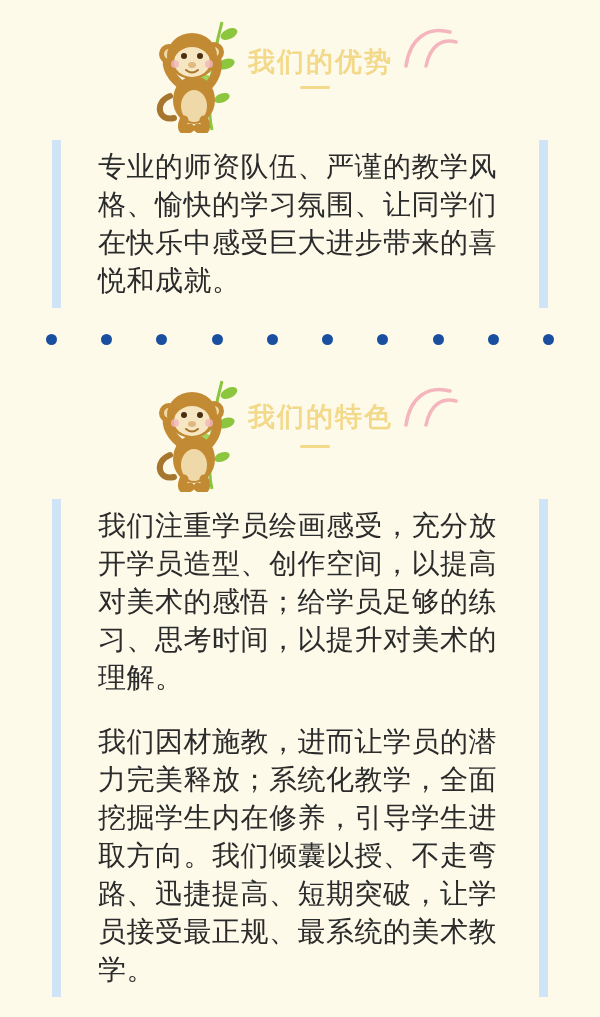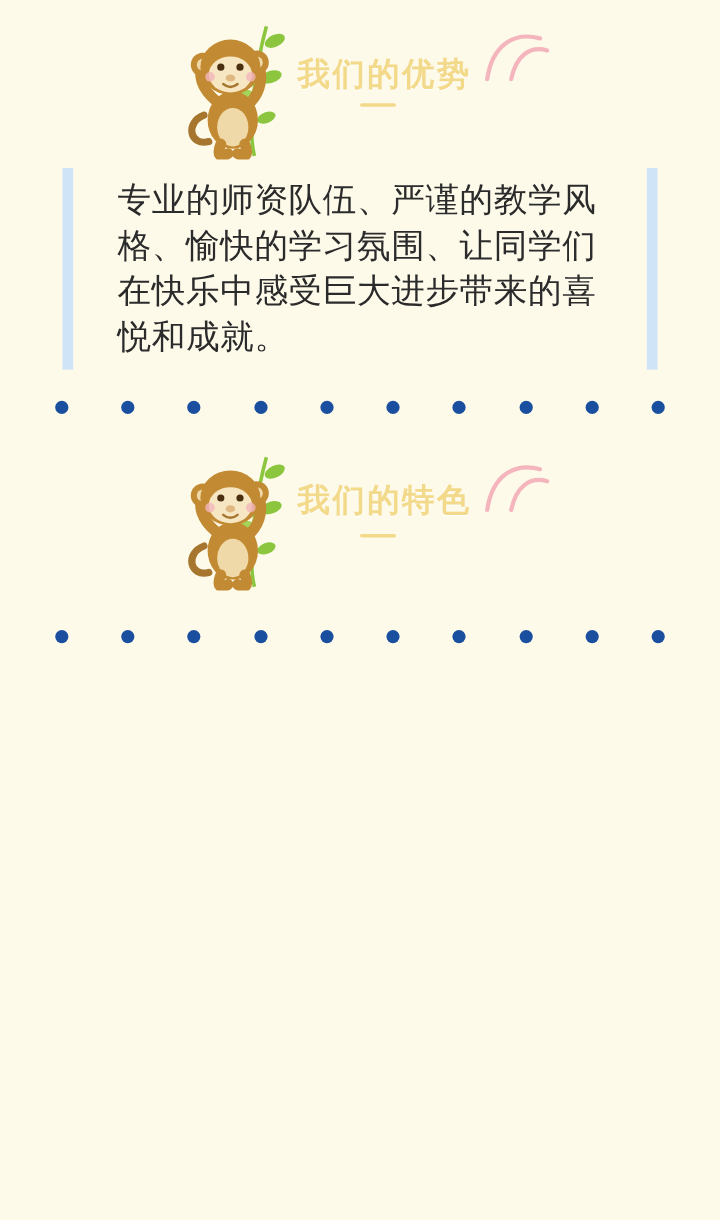--- a/index.html
+++ b/index.html
@@ -204,20 +204,26 @@
     <div class="section-title" style="top:28px;">我们的特色</div>
     <div class="title-underline" style="top:74px;"></div>
     <span class="swoosh" style="top:14px;">
       <svg viewBox="0 0 54 42" width="54" height="42">
         <path d="M2 40 C6 12 24 0 46 6" stroke="#f5b5bd" stroke-width="3.5" fill="none" stroke-linecap="round"></path>
         <path d="M22 40 C26 20 38 12 52 16" stroke="#f5b5bd" stroke-width="3.5" fill="none" stroke-linecap="round"></path>
       </svg>
     </span>
   </div>
 
+  <div class="text-block">
+    <span class="bar left"></span>
+    <span class="bar right"></span>
+    <p class="para">我们注重学员绘画感受，充分放开学员造型、创作空间，以提高对美术的感悟；给学员足够的练习、思考时间，以提升对美术的理解。</p>
+    <p class="para">我们因材施教，进而让学员的潜力完美释放；系统化教学，全面挖掘学生内在修养，引导学生进取方向。我们倾囊以授、不走弯路、迅捷提高、短期突破，让学员接受最正规、最系统的美术教学。</p>
+  </div>
 
   <div class="dots">
     <span class="dot"></span>
     <span class="dot"></span>
     <span class="dot"></span>
     <span class="dot"></span>
     <span class="dot"></span>
     <span class="dot"></span>
     <span class="dot"></span>
     <span class="dot"></span>

